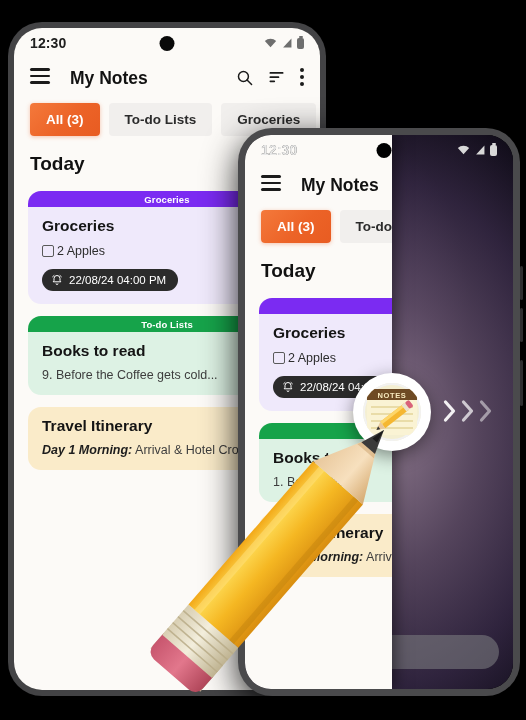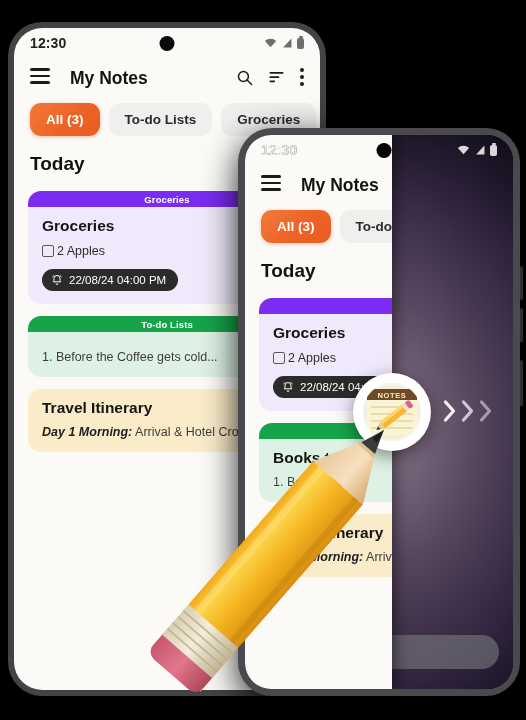--- a/index.html
+++ b/index.html
@@ -47,21 +47,21 @@
   .app-title{ font-size:17.5px; font-weight:700; color:#121212; flex:1 1 auto; margin-left:6px;
               white-space:nowrap; }
   .bar-actions{ display:flex; align-items:center; gap:15px; flex:0 0 auto; }
   .ico-search{ width:17px; height:17px; cursor:pointer; }
   .ico-sort{ width:17px; height:14px; cursor:pointer; }
   .ico-more{ width:4px; display:flex; flex-direction:column; gap:3px; cursor:pointer; }
   .ico-more i{ width:4px; height:4px; border-radius:50%; background:#1b1b1b; display:block; }
 
   
   .chips{ display:flex; gap:9px; padding:6px 0 6px 16px; }
-  .chip{ flex:0 0 auto; padding:9px 16px; border-radius:11px; background:#F1EFED;
+  .chip{ flex:0 0 auto; padding:9px 16px; border-radius:4px; background:#F1EFED;
          font-size:13.5px; font-weight:600; color:#2b2b2b; white-space:nowrap; cursor:pointer; }
   .chip.active{ background:linear-gradient(135deg,#F4793B 0%,#EC6327 55%,#E85C22 100%);
                 color:#fff; box-shadow:0 1px 4px rgba(232,92,34,.35); }
 
   
   .section-title{ font-size:19px; font-weight:700; color:#111; padding:11px 16px 16px 16px; }
   .notes{ padding:0 14px; display:flex; flex-direction:column; gap:12px; }
   .note{ border-radius:13px; overflow:hidden; position:relative; cursor:pointer; }
   .note-band{ height:16px; display:flex; align-items:center; justify-content:center;
               font-size:9.5px; font-weight:700; color:#fff; letter-spacing:.1px; }
@@ -196,21 +196,22 @@
                   <path d="M3.2 5.6 6 3M20.8 5.6 18 3" stroke="#fff" stroke-width="1.8" stroke-linecap="round"></path>
                 </svg>
                 <span>22/08/24 04:00 PM</span>
               </div>
             </div>
           </div>
 
           <div class="note c-green">
             <div class="note-band">To-do Lists</div>
             <div class="note-body">
-              <div class="note-line">1. Before the Coffee gets cold...</div>
+              <div class="note-title">Books to read</div>
+              <div class="note-line">9. Before the Coffee gets cold...</div>
             </div>
           </div>
 
           <div class="note c-amber">
             <div class="note-body">
               <div class="note-title">Travel Itinerary</div>
               <div class="note-line">
                 <i>Day 1 Morning:</i><span> Arrival &amp; Hotel Crown...</span>
               </div>
             </div>

